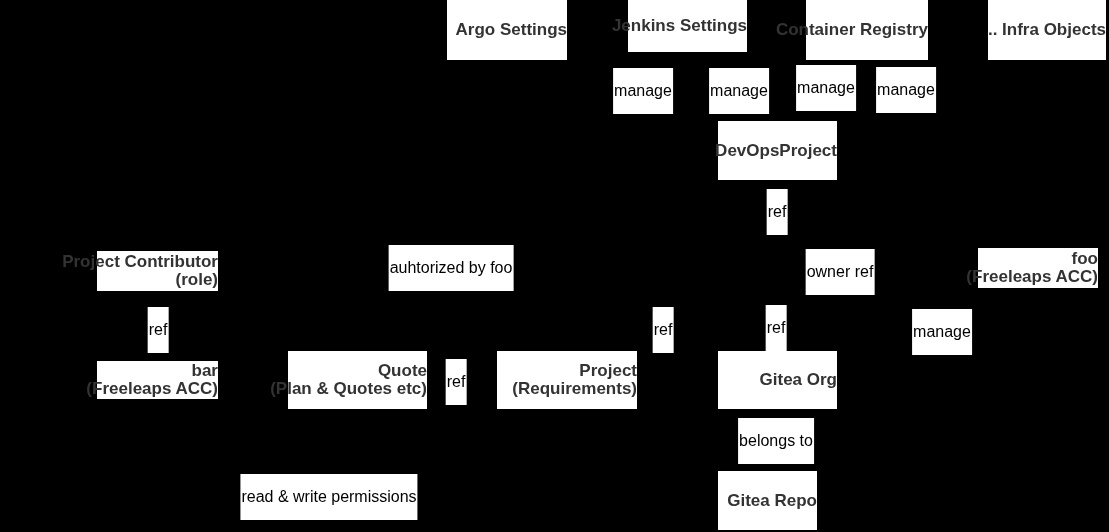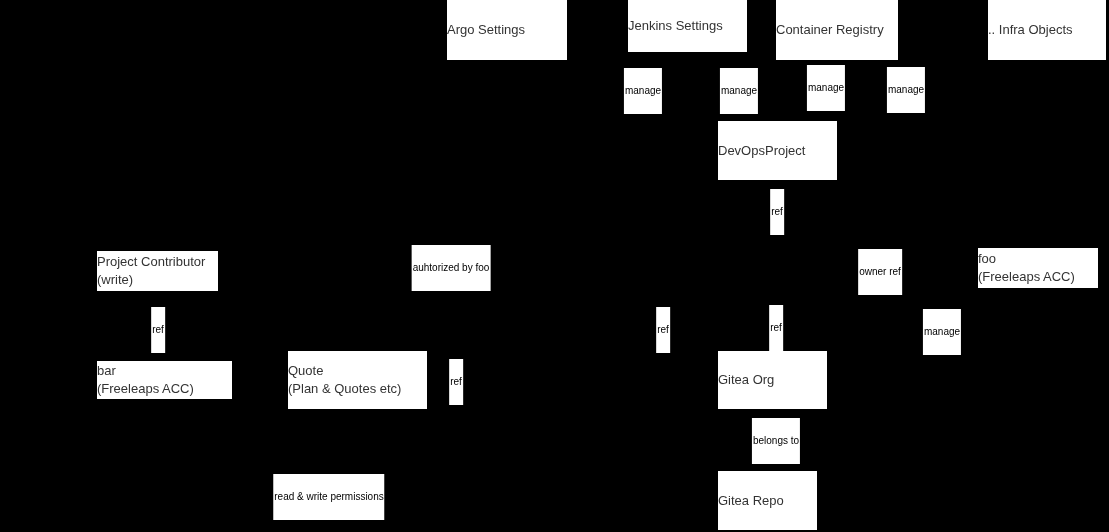--- a/index.html
+++ b/index.html
@@ -10,93 +10,98 @@
     background: var(--bg, #000000);
     overflow: hidden;
     font-family: "Liberation Sans", sans-serif;
   }
   .node {
     position: absolute;
     background: var(--node-fill, #ffffff);
     color: var(--node-text, #333333);
     display: flex;
     flex-direction: column;
-    align-items: flex-start;
+    align-items: flex-end;
     justify-content: center;
     text-align: center;
-    font-size: 13px;
+    font-size: 17px;
     line-height: 18px;
     white-space: nowrap;
+    font-weight: bold;
   }
   .node span { display: block; }
   .edge-label {
     position: absolute;
     transform: translate(-50%, -50%);
     background: var(--label-bg, #ffffff);
     color: var(--label-text, #000000);
-    font-size: 10px;
+    font-size: 16px;
     line-height: 14px;
     padding: 16px 1px;
     white-space: nowrap;
   }
 </style>
 </head>
 <body>
 
 <div class="canvas">
 
   <div class="node" style="left:447px; top:0; width:120px; height:60px">
     <span>Argo Settings</span>
   </div>
   <div class="node" style="left:628px; top:0; width:119px; height:52px">
     <span>Jenkins Settings</span>
   </div>
-  <div class="node" style="left:776px; top:0; width:122px; height:60px">
+  <div class="node" style="left:806px; top:0; width:122px; height:60px">
     <span>Container Registry</span>
   </div>
   <div class="node" style="left:988px; top:0; width:118px; height:60px">
     <span>.. Infra Objects</span>
   </div>
 
   <div class="node" style="left:718px; top:121px; width:119px; height:59px">
     <span>DevOpsProject</span>
   </div>
-  <div class="node" style="left:718px; top:351px; width:109px; height:58px">
+  <div class="node" style="left:718px; top:351px; width:119px; height:58px">
     <span>Gitea Org</span>
   </div>
   <div class="node" style="left:718px; top:471px; width:99px; height:59px">
     <span>Gitea Repo</span>
   </div>
 
   <div class="node" style="left:978px; top:248px; width:120px; height:40px">
     <span>foo</span>
     <span>(Freeleaps ACC)</span>
   </div>
 
   <div class="node" style="left:97px; top:251px; width:121px; height:40px">
     <span>Project Contributor</span>
-    <span>(write)</span>
+    <span>(role)</span>
   </div>
-  <div class="node" style="left:97px; top:361px; width:135px; height:38px">
+  <div class="node" style="left:97px; top:361px; width:121px; height:38px">
     <span>bar</span>
     <span>(Freeleaps ACC)</span>
   </div>
 
   <div class="node" style="left:288px; top:351px; width:139px; height:58px">
     <span>Quote</span>
     <span>(Plan &amp; Quotes etc)</span>
   </div>
+  <div class="node" style="left:497px; top:351px; width:140px; height:58px">
+    <span>Project</span>
+    <span>(Requirements)</span>
+  </div>
 
   <div class="edge-label" style="left:643px; top:91px">manage</div>
   <div class="edge-label" style="left:739px; top:91px">manage</div>
   <div class="edge-label" style="left:826px; top:88px">manage</div>
   <div class="edge-label" style="left:906px; top:90px">manage</div>
   <div class="edge-label" style="left:777px; top:212px">ref</div>
   <div class="edge-label" style="left:451px; top:268px">auhtorized by foo</div>
-  <div class="edge-label" style="left:880px; top:272px">owner ref</div>
+  <div class="edge-label" style="left:840px; top:272px">owner ref</div>
   <div class="edge-label" style="left:663px; top:330px">ref</div>
   <div class="edge-label" style="left:776px; top:328px">ref</div>
   <div class="edge-label" style="left:158px; top:330px">ref</div>
   <div class="edge-label" style="left:942px; top:332px">manage</div>
   <div class="edge-label" style="left:456px; top:382px">ref</div>
   <div class="edge-label" style="left:776px; top:441px">belongs to</div>
   <div class="edge-label" style="left:329px; top:497px">read &amp; write permissions</div>
 
 </div>
 

